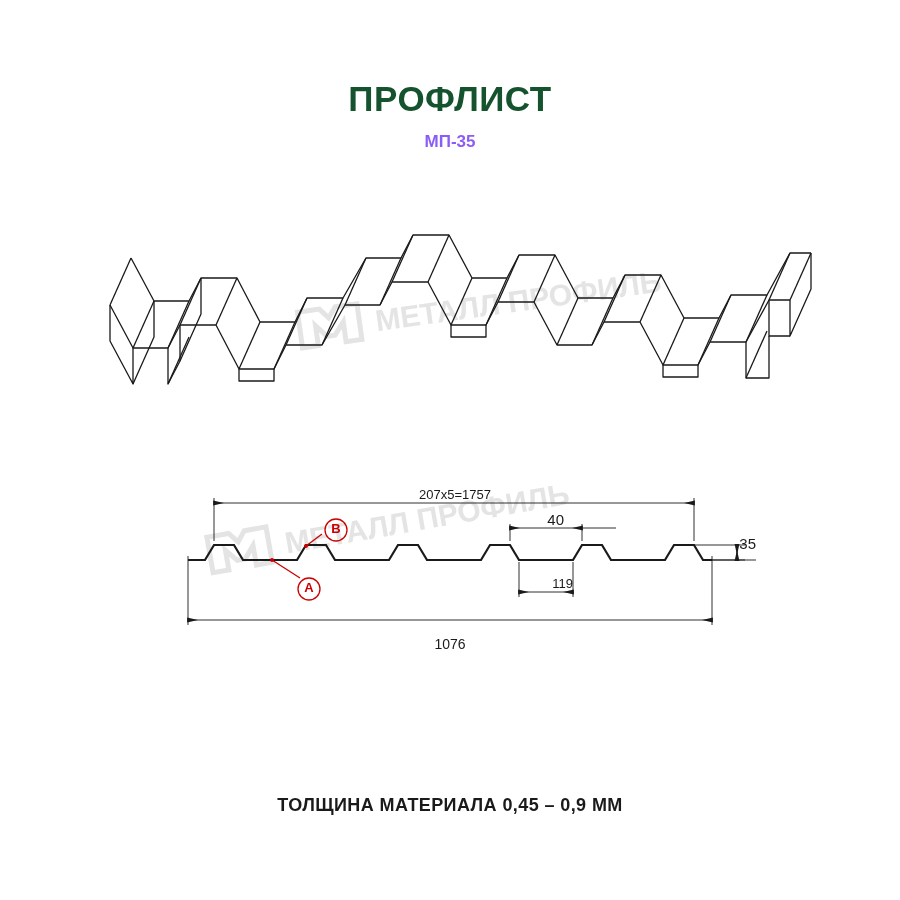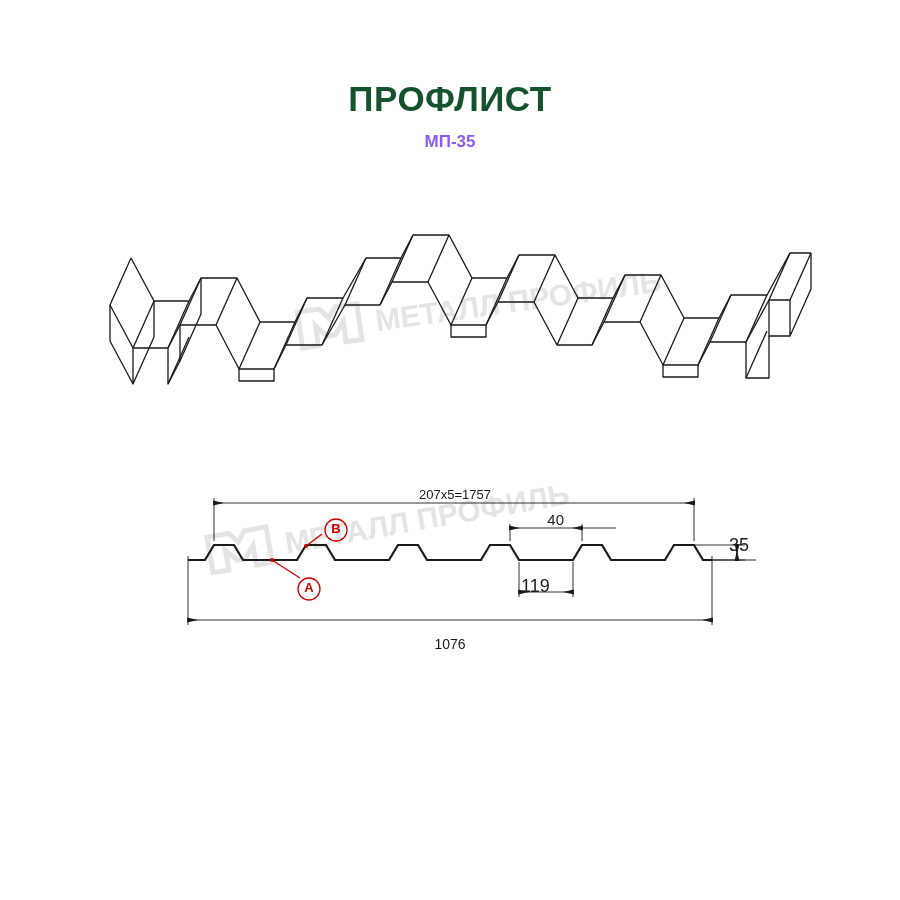--- a/index.html
+++ b/index.html
@@ -208,24 +208,25 @@
       <circle cx="272" cy="560" r="2" fill="#cc0000" stroke="none"></circle>
       <circle cx="336" cy="530" r="11"></circle>
       <circle cx="309" cy="589" r="11"></circle>
     </g>
   </svg>
 
   <div style="position:absolute; left:375px; top:487px; width:160px; text-align:center; font-size:13px;">207x5=1757</div>
 
   <div style="position:absolute; left:520px; top:511px; width:44px; text-align:right; font-size:15px;">40</div>
 
-  <div style="position:absolute; left:521px; top:576px; width:52px; text-align:left; font-size:18px;">119</div>
+  <div style="position:absolute; left:521px; top:576px; width:52px; text-align:right; font-size:13px;">119</div>
 
   <div style="position:absolute; left:410px; top:636px; width:80px; text-align:center; font-size:14px;">1076</div>
 
-  <div style="position:absolute; left:722px; top:535px; width:34px; text-align:center; font-size:18px;">35</div>
+  <div style="position:absolute; left:722px; top:535px; width:34px; text-align:right; font-size:15px;">35</div>
 
   <div style="position:absolute; left:326px; top:521px; width:20px; text-align:center; font-size:13px; font-weight:bold; color:#cc0000;">B</div>
 
   <div style="position:absolute; left:299px; top:580px; width:20px; text-align:center; font-size:13px; font-weight:bold; color:#cc0000;">A</div>
 
+  <div class="footer-note">ТОЛЩИНА МАТЕРИАЛА 0,45 – 0,9 ММ</div>
 
 </div>
 
 </body></html>

